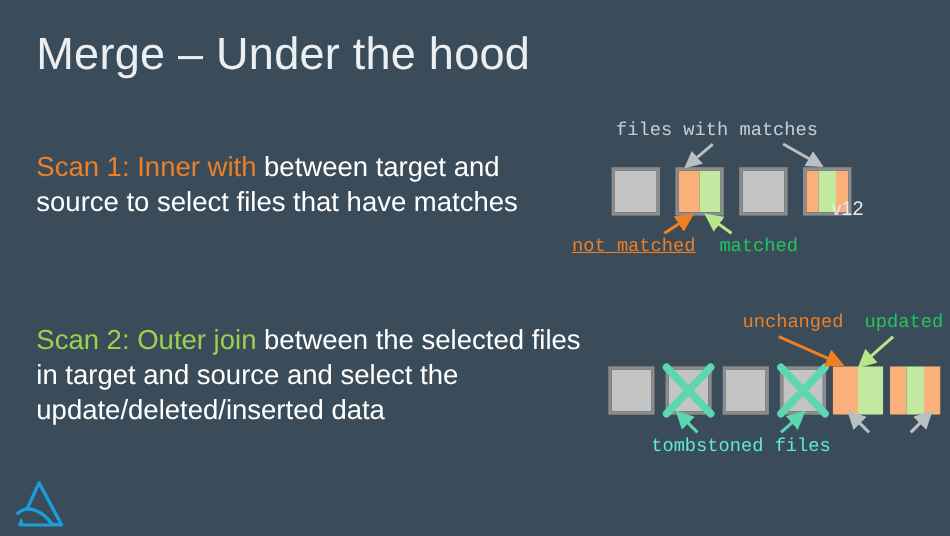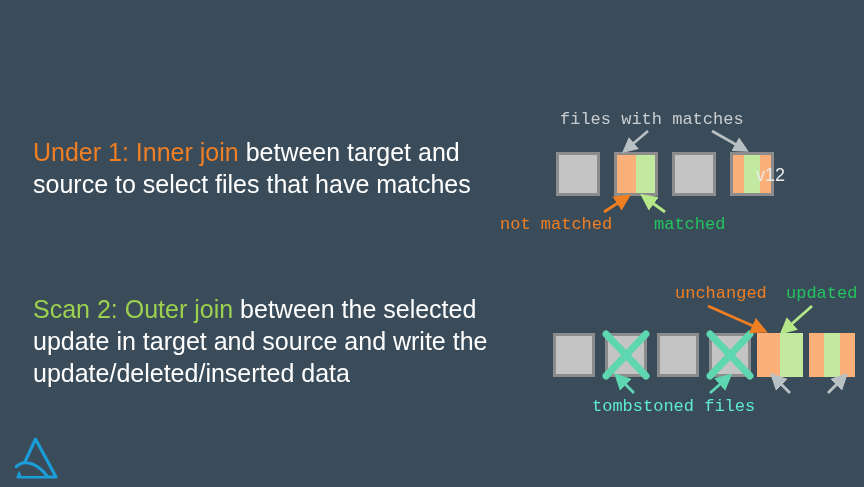--- a/index.html
+++ b/index.html
@@ -94,27 +94,28 @@
     top: 437px;
     width: 46px;
     height: 44px;
   }
 </style>
 </head>
 <body>
 
 <div class="slide">
 
+  <div class="title">Merge – Under the hood</div>
 
   <div class="para" id="scan1-text">
-    <span class="accent-orange">Under 1: Inner join</span><span> between target and source to select files that have matches</span>
+    <span class="accent-orange">Scan 1: Inner with</span><span> between target and source to select files that have matches</span>
   </div>
 
   <div class="para" id="scan2-text">
-    <span class="accent-green">Scan 2: Outer join</span><span> between the selected update in target and source and write the update/deleted/inserted data</span>
+    <span class="accent-green">Scan 2: Outer join</span><span> between the selected files in target and source and select the update/deleted/inserted data</span>
   </div>
 
   <div class="diagram" id="diagram-top" style="left:0; top:0; width:864px; height:240px;text-align:center;">
 
     <div class="mono c-gray" style="left:560px; top:110px;">files with matches</div>
 
     <div class="box bordered" style="left:556px; top:152px; width:44px; height:44px;">
       <div class="seg" style="width:100%; background:#c4c4c4;"></div>
     </div>
 
@@ -126,23 +127,23 @@
     <div class="box bordered" style="left:672px; top:152px; width:44px; height:44px;">
       <div class="seg" style="width:100%; background:#c4c4c4;"></div>
     </div>
 
     <div class="box bordered" style="left:730px; top:152px; width:44px; height:44px;">
       <div class="seg" style="width:30%; background:#fbb079;"></div>
       <div class="seg" style="width:40%; background:#c3e8a0;"></div>
       <div class="seg" style="width:30%; background:#fbb079;"></div>
     </div>
 
-    <div class="sans-label" style="left:752px; top:165px; left:756px;">v12</div>
-
-    <div class="mono c-orange" style="left:500px; top:215px;">not matched</div>
+    <div class="sans-label" style="left:752px; top:179px; left:756px;">v12</div>
+
+    <div class="mono c-orange" style="left:520px; top:215px;text-decoration:underline;">not matched</div>
 
     <div class="mono c-green" style="left:654px; top:215px;">matched</div>
 
     <svg class="arrows" width="864" height="240">
       <defs>
         <marker id="ah-gray" markerWidth="6" markerHeight="6" refX="3" refY="3" orient="auto">
           <path d="M0,0 L6,3 L0,6 z" fill="#b9c0c4"></path>
         </marker>
         <marker id="ah-orange" markerWidth="6" markerHeight="6" refX="3" refY="3" orient="auto">
           <path d="M0,0 L6,3 L0,6 z" fill="#f07f23"></path>

